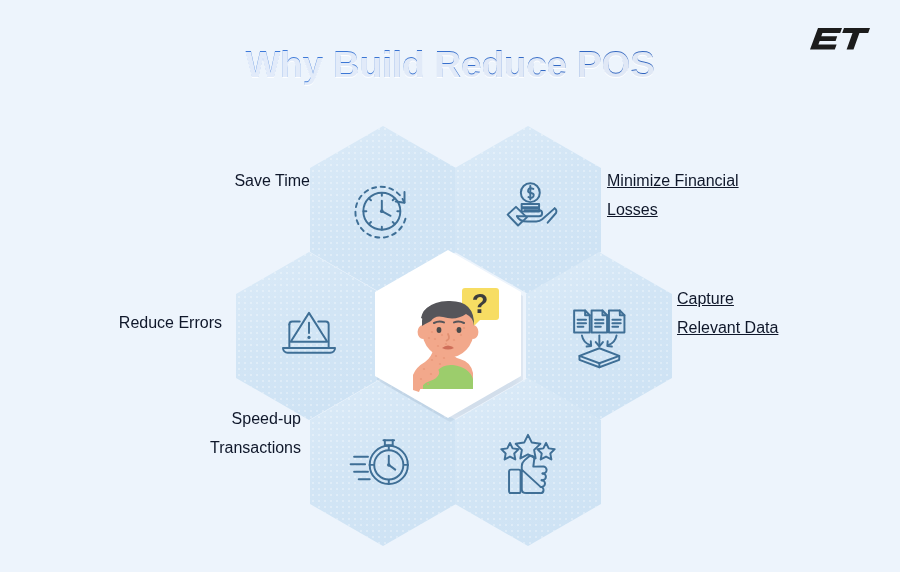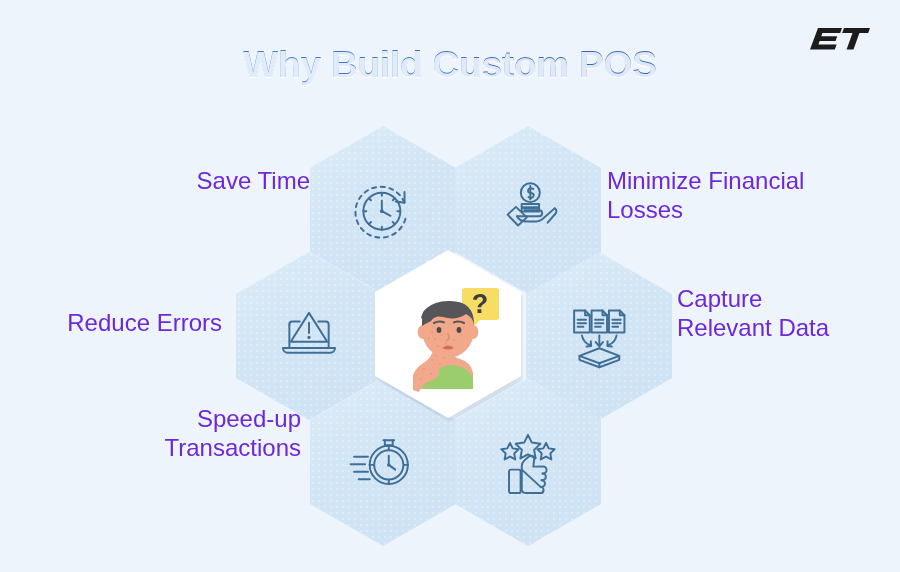--- a/index.html
+++ b/index.html
@@ -115,43 +115,43 @@
   .hex-center .person {
     width: 120px;
     height: 120px;
     position: relative;
   }
   .hex-center .person svg { display: block; width: 100%; height: 100%; }
 
   
   .label {
     position: absolute;
-    font-size: 24px;
-    color: #6d28d9;
+    font-size: 16px;
+    color: #0f172a;
     line-height: 29px;
     white-space: pre-line;
   }
   .label.right-align { text-align: right; }
-  .label.left-align  { text-align: left; }
+  .label.left-align  { text-align: left; text-decoration: underline; }
 </style>
 </head>
 <body>
 
 <div class="canvas">
 
   <div class="logo">
     <svg viewBox="0 0 64 34" xmlns="http://www.w3.org/2000/svg" aria-hidden="true">
       <g fill="#1c1c1c">
         <path d="M10 6 L34 6 L32.2 11 L14.4 11 L13.3 14.3 L29.2 14.3 L27.6 18.9 L11.7 18.9 L10.4 22.6 L28.6 22.6 L26.8 27.6 L2 27.6 Z"></path>
         <path d="M36 6 L62 6 L60.2 11 L51.4 11 L45.5 27.6 L38.6 27.6 L44.5 11 L34.2 11 Z"></path>
       </g>
     </svg>
   </div>
 
-  <div class="title">Why Build Custom POS</div>
+  <div class="title">Why Build Reduce POS</div>
 
   <div class="hexwrap">
 
     <div class="hex dotted" style="left:310px; top:126px;">
       <div class="hex-icon">
         <svg viewBox="0 0 64 64" fill="none" stroke="#3f6f96" stroke-width="1.7" stroke-linecap="round" stroke-linejoin="round" xmlns="http://www.w3.org/2000/svg">
           <circle cx="31" cy="33" r="16"></circle>
           <circle cx="31" cy="33" r="1.6" fill="#3f6f96" stroke="none"></circle>
           <path d="M31 33 L31 24"></path>
           <path d="M31 33 L38.5 37"></path>

